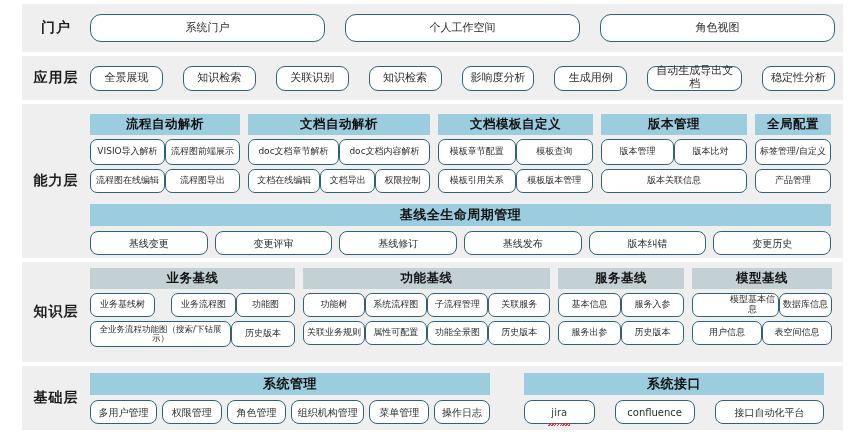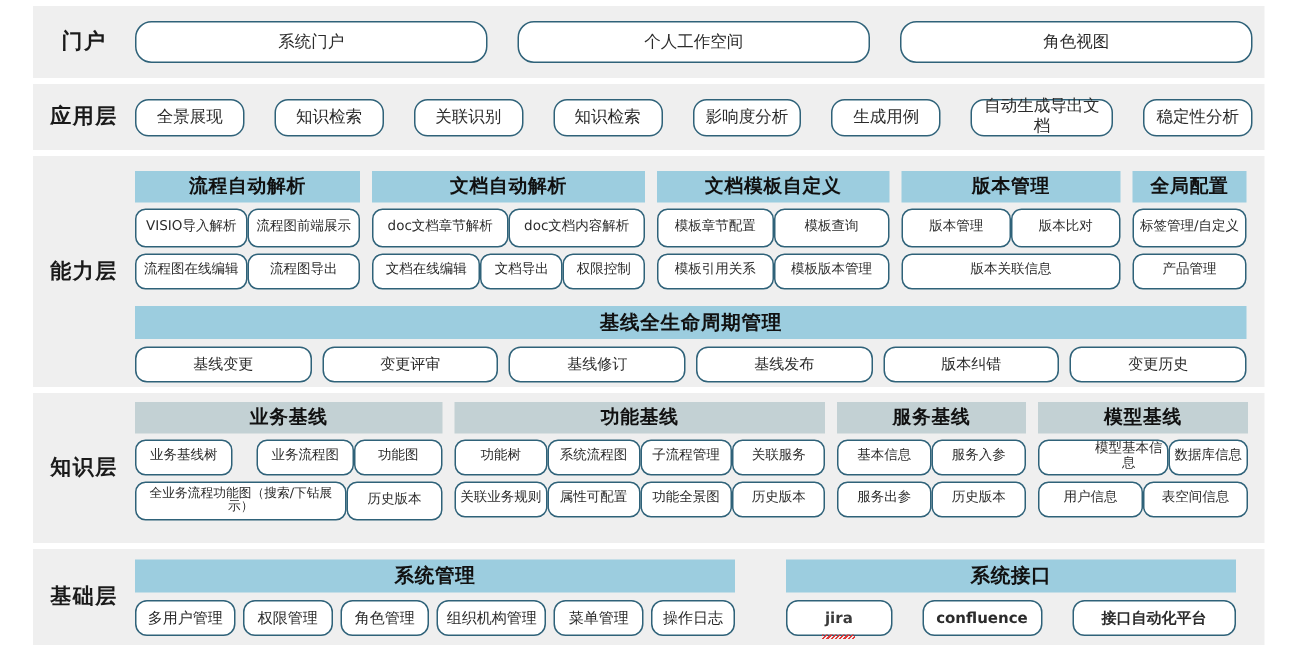--- a/index.html
+++ b/index.html
@@ -297,21 +297,21 @@
             <div class="cell" style="flex:.88 1 0;">权限管理</div>
             <div class="cell" style="flex:.88 1 0;">角色管理</div>
             <div class="cell" style="flex:1.1 1 0;">组织机构管理</div>
             <div class="cell" style="flex:.88 1 0;">菜单管理</div>
             <div class="cell" style="flex:.82 1 0;">操作日志</div>
           </div>
         </div>
 
         <div class="banner" style="width:300px;">
           <div class="banner-head">系统接口</div>
-          <div class="banner-row" style="gap:20px;font-weight:bold;">
+          <div class="banner-row" style="gap:20px;">
             <div class="cell squiggle" style="flex:1 1 0;">jira</div>
             <div class="cell" style="flex:1.15 1 0;">confluence</div>
             <div class="cell" style="flex:1.6 1 0;">接口自动化平台</div>
           </div>
         </div>
 
       </div>
     </div>
   </div>
 

